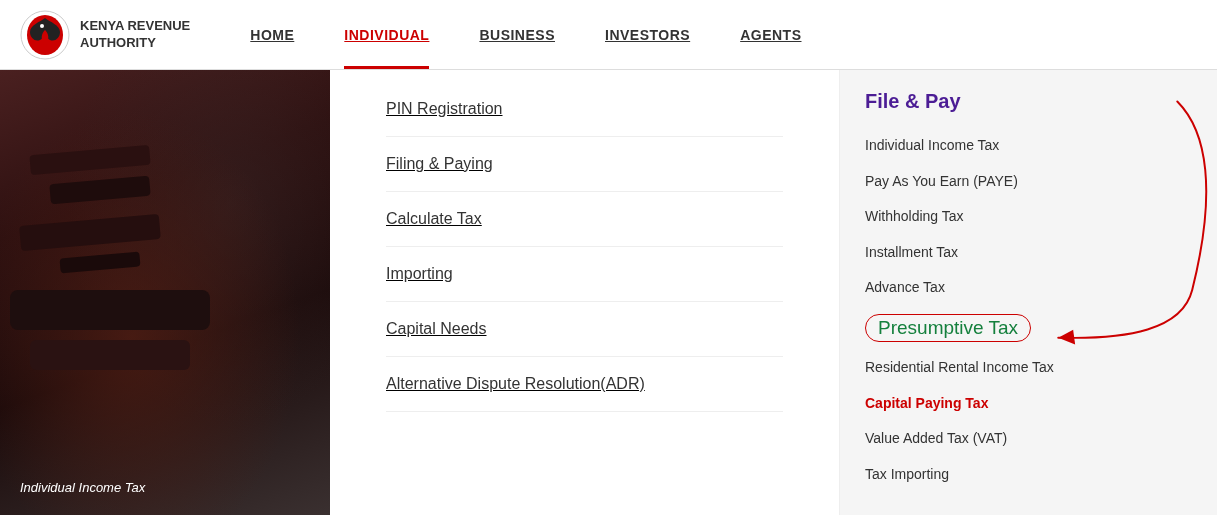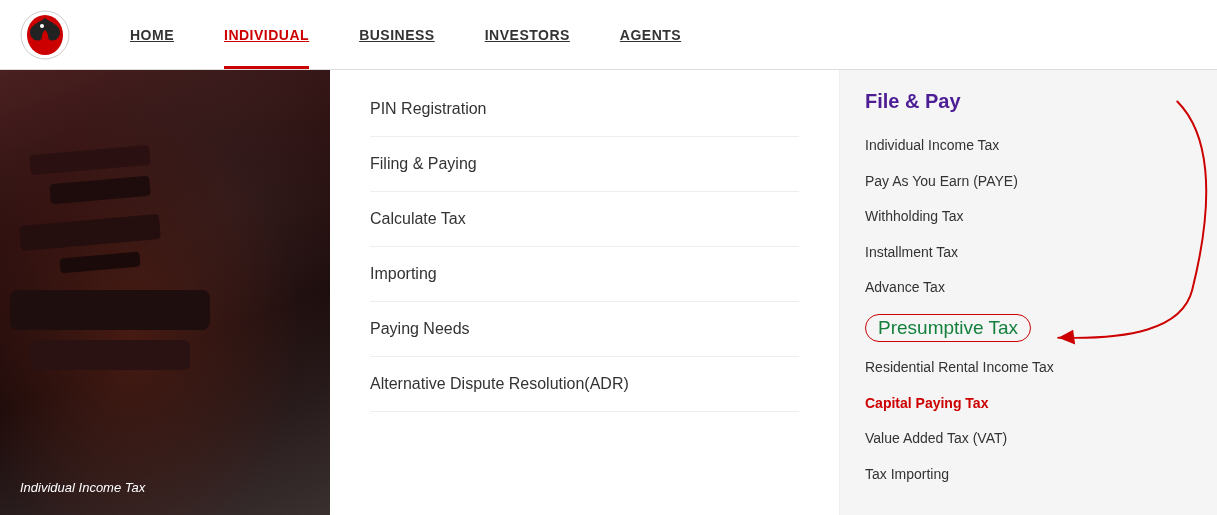--- a/index.html
+++ b/index.html
@@ -106,23 +106,24 @@
       color: #fff;
       font-size: 13px;
       font-style: italic;
     }
 
     
     .menu-panel {
       width: 510px;
       height: 100%;
       background: #fff;
-      padding: 20px 40px;
+      padding: 20px 56px;
       border-right: 1px solid #eee;
       flex-shrink: 0;
+      text-decoration: underline;
     }
     .menu-item {
       font-size: 16px;
       color: #333;
       padding: 18px 0;
       border-bottom: 1px solid #eee;
       cursor: pointer;
       font-weight: 400;
     }
     .menu-item:first-child {
@@ -185,20 +186,24 @@
   <div class="logo-area">
 
     <svg class="logo-icon" viewBox="0 0 50 50" xmlns="http://www.w3.org/2000/svg">
       <circle cx="25" cy="25" r="24" fill="#fff" stroke="#ccc" stroke-width="1"></circle>
       <ellipse cx="25" cy="25" rx="18" ry="20" fill="#cc0000"></ellipse>
 
       <path d="M25 8 C20 12, 10 15, 10 22 C10 28, 15 32, 20 30 C22 29, 24 27, 25 25 C26 27, 28 29, 30 30 C35 32, 40 28, 40 22 C40 15, 30 12, 25 8Z" fill="#222"></path>
       <path d="M25 20 C23 22, 21 25, 22 30 C23 34, 25 36, 25 36 C25 36, 27 34, 28 30 C29 25, 27 22, 25 20Z" fill="#cc0000"></path>
       <circle cx="22" cy="16" r="2" fill="#fff"></circle>
     </svg>
+    <div class="logo-text">
+      <span>Kenya Revenue</span><br>
+      <span>Authority</span>
+    </div>
   </div>
 
   <nav class="nav">
     <div class="nav-item">HOME</div>
     <div class="nav-item active">INDIVIDUAL</div>
     <div class="nav-item">BUSINESS</div>
     <div class="nav-item">INVESTORS</div>
     <div class="nav-item">AGENTS</div>
   </nav>
 </div>
@@ -214,21 +219,21 @@
     <div class="kb-shape kb-5"></div>
     <div class="kb-shape kb-6"></div>
     <div class="image-label">Individual Income Tax</div>
   </div>
 
   <div class="menu-panel">
     <div class="menu-item">PIN Registration</div>
     <div class="menu-item">Filing &amp; Paying</div>
     <div class="menu-item">Calculate Tax</div>
     <div class="menu-item">Importing</div>
-    <div class="menu-item">Paying Needs</div>
+    <div class="menu-item">Capital Needs</div>
     <div class="menu-item">Alternative Dispute Resolution(ADR)</div>
   </div>
 
   <div class="right-panel">
     <div class="file-pay-title">File &amp; Pay</div>
 
     <div class="tax-item">Individual Income Tax</div>
     <div class="tax-item">Pay As You Earn (PAYE)</div>
     <div class="tax-item">Withholding Tax</div>
     <div class="tax-item">Installment Tax</div>

